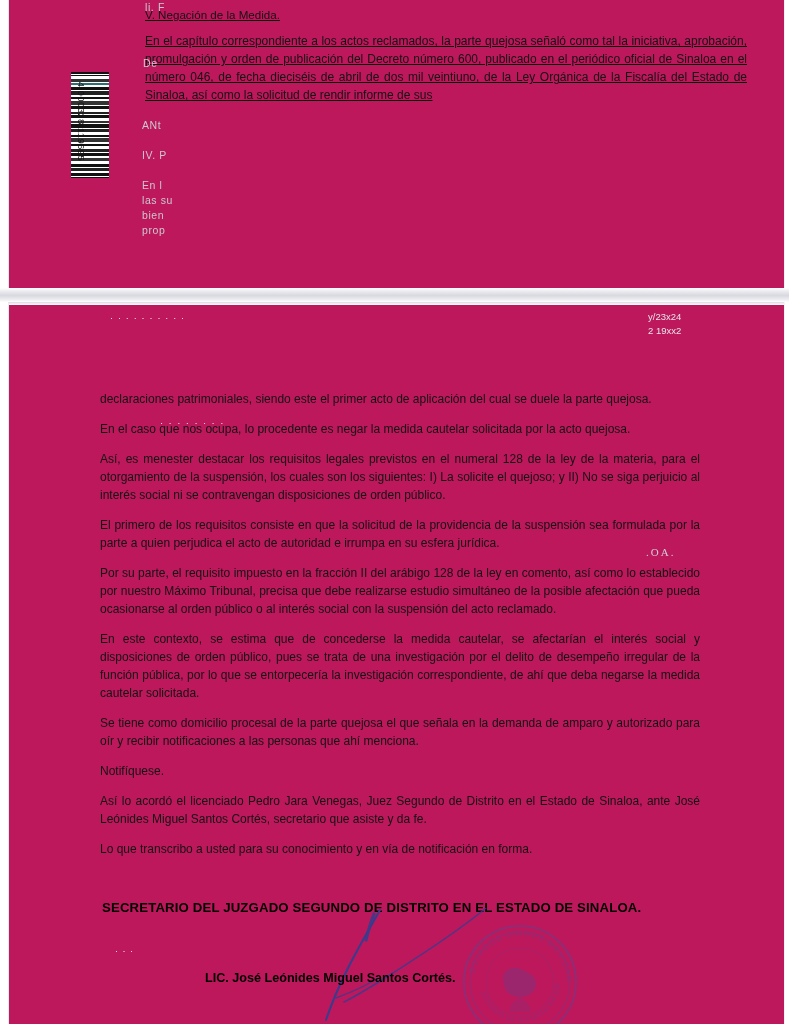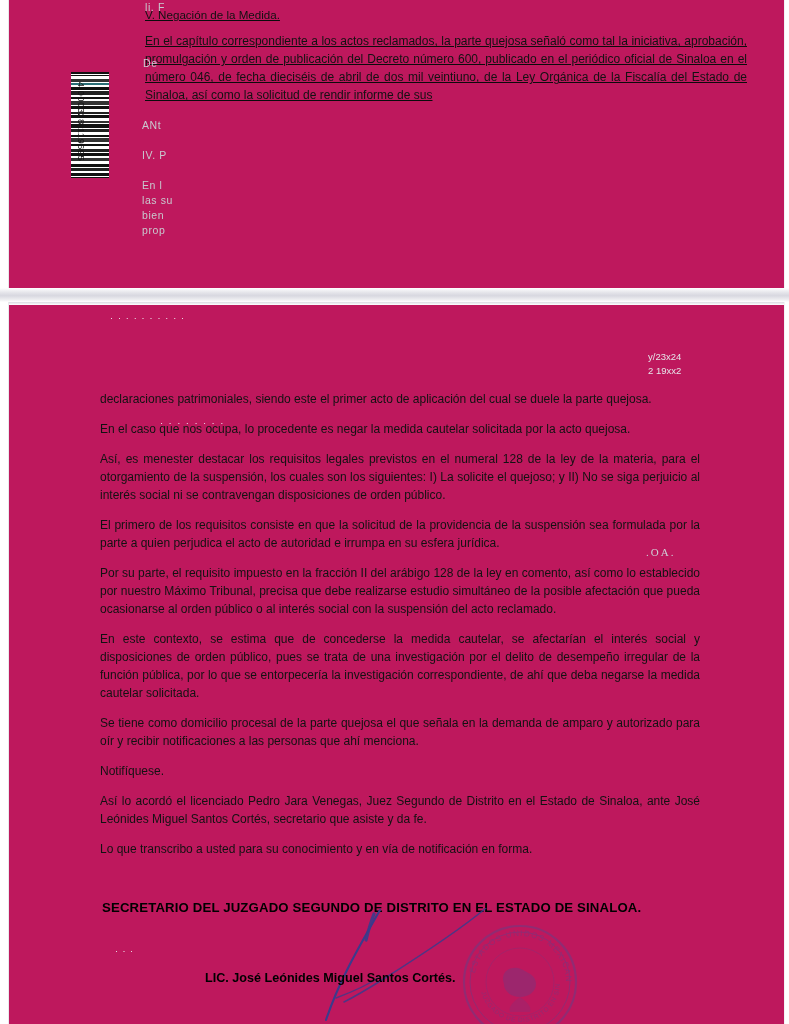--- a/index.html
+++ b/index.html
@@ -291,21 +291,21 @@
 bien
 prop</div>
 
   <div id="ghost-topspeck">&nbsp;</div>
 </div>
 
 <div id="page-gap"></div>
 
 <div class="sheet" id="sheet-bottom"></div>
 
-<div id="ghost-bottom-right" style="white-space: pre-line; margin-top: 40px;">y/23x24
+<div id="ghost-bottom-right" style="white-space: pre-line;">y/23x24
 2  19xx2</div>
 
 <div id="ghost-bottom-left">· · · · · · · · · ·</div>
 
 <div id="body-text">
   <p class="doc-p">declaraciones patrimoniales, siendo este el primer acto de aplicación del cual se duele la parte quejosa.</p>
   <p class="doc-p">En el caso que nos ocupa, lo procedente es negar la medida cautelar solicitada por la acto quejosa.</p>
   <p class="doc-p">Así, es menester destacar los requisitos legales previstos en el numeral 128 de la ley de la materia, para el otorgamiento de la suspensión, los cuales son los siguientes: I) La solicite el quejoso; y II) No se siga perjuicio al interés social ni se contravengan disposiciones de orden público.</p>
   <p class="doc-p">El primero de los requisitos consiste en que la solicitud de la providencia de la suspensión sea formulada por la parte a quien perjudica el acto de autoridad e irrumpa en su esfera jurídica.</p>
   <p class="doc-p">Por su parte, el requisito impuesto en la fracción II del arábigo 128 de la ley en comento, así como lo establecido por nuestro Máximo Tribunal, precisa que debe realizarse estudio simultáneo de la posible afectación que pueda ocasionarse al orden público o al interés social con la suspensión del acto reclamado.</p>

